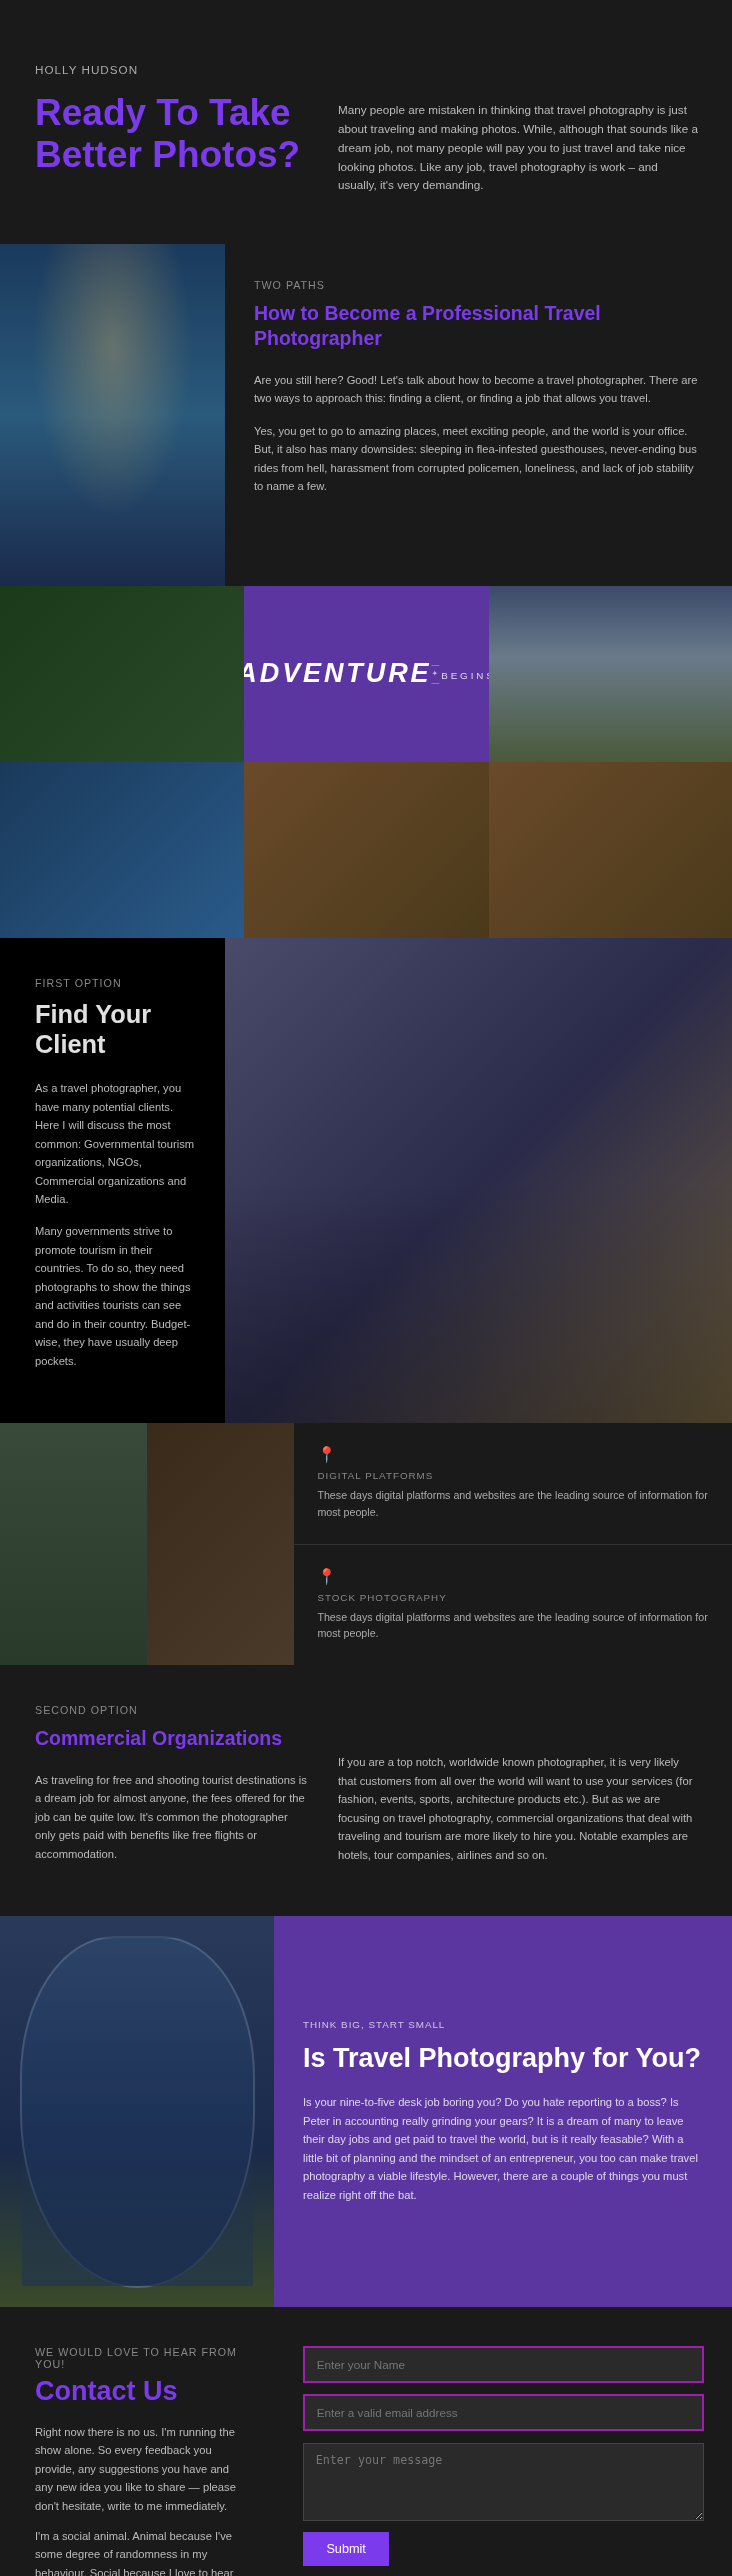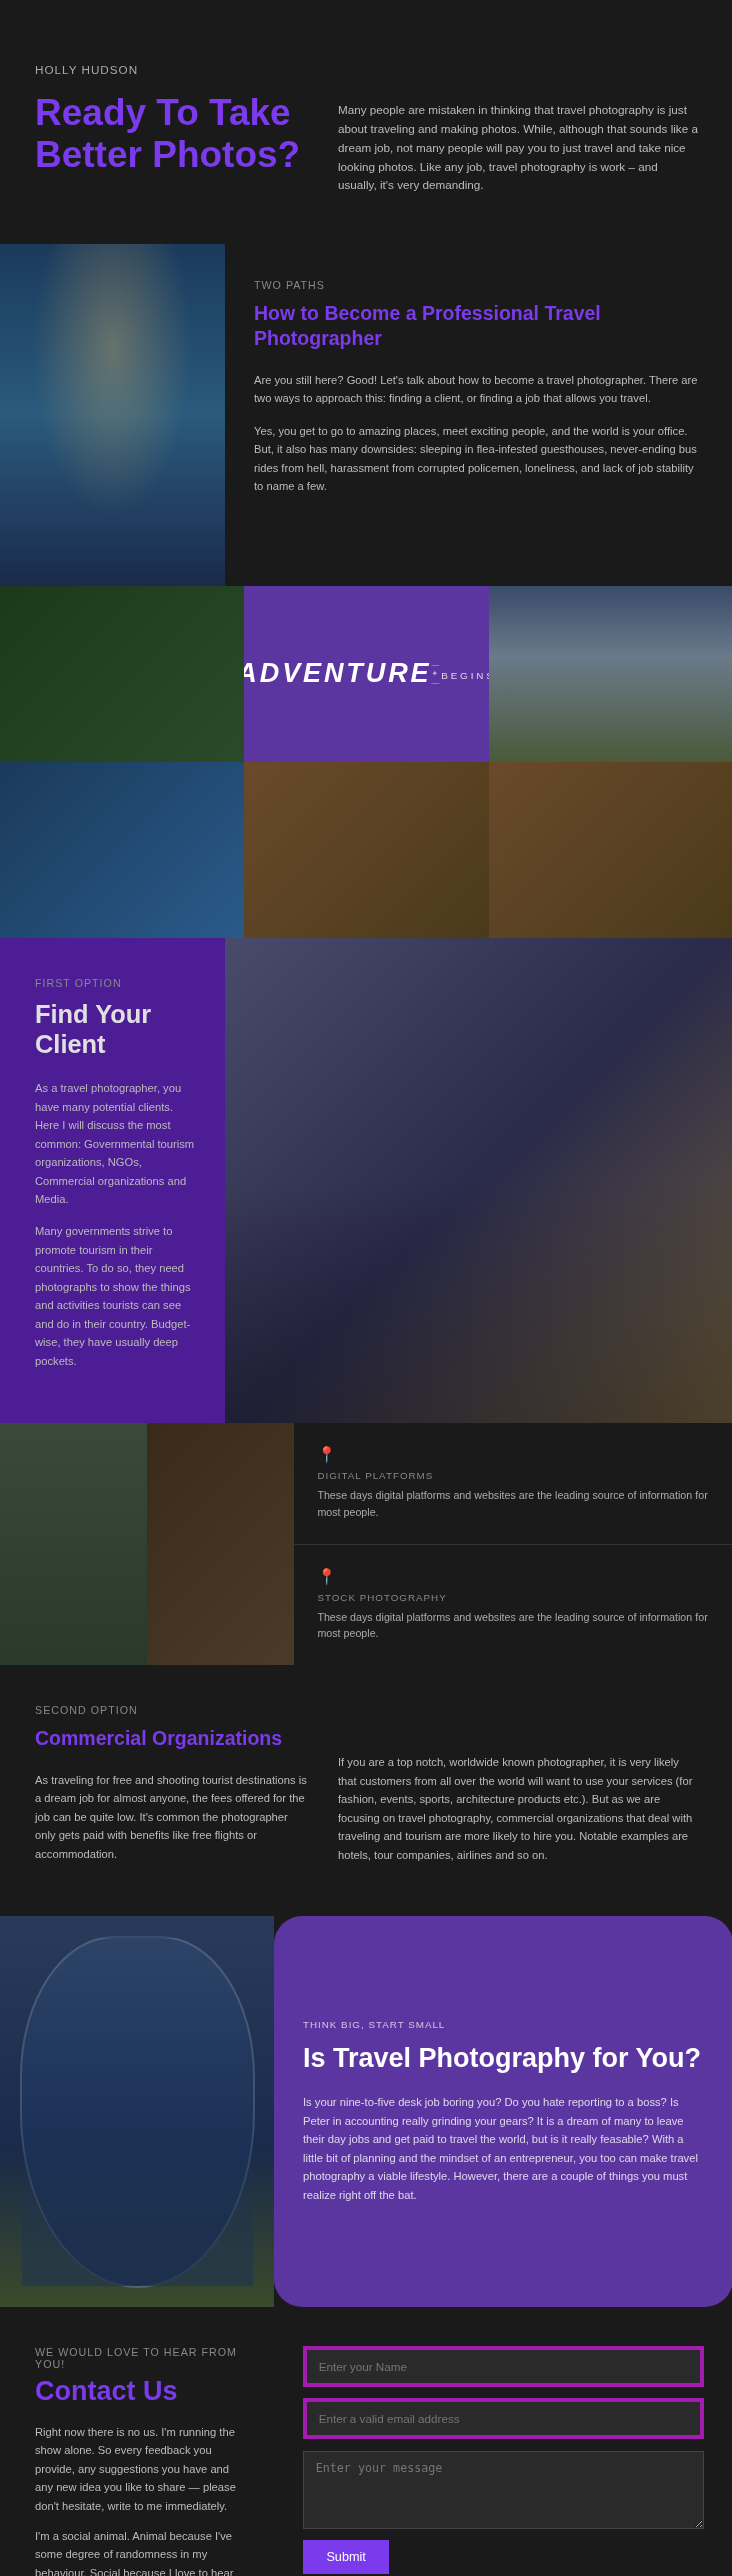--- a/index.html
+++ b/index.html
@@ -145,21 +145,21 @@
     .grid-img-5 {
       background: linear-gradient(135deg, #2a3a5a 0%, #1a2a4a 100%);
     }
     .grid-img-6 {
       background: linear-gradient(135deg, #3a3a4a 0%, #2a2a3a 100%);
     }
 
     
     .section-first-option {
       display: flex;
-      background: #4c1d95;
+      background: #000000;
     }
     .first-option-text {
       flex: 0 0 225px;
       padding: 39px 29px 39px 35px;
     }
     .first-option-image {
       flex: 1;
       background: linear-gradient(135deg, #6a4a8a 0%, #4a2a6a 50%, #5a3a7a 100%);
       position: relative;
       min-height: 274px;
@@ -251,21 +251,20 @@
       position: relative;
       overflow: hidden;
     }
     .travel-photo-right {
       flex: 1;
       background: #5b35a0;
       padding: 50px 29px;
       display: flex;
       flex-direction: column;
       justify-content: center;
-      border-radius: 28px;
     }
     .think-big-label {
       color: rgba(255,255,255,0.7);
       font-size: 9.8px;
       letter-spacing: 1px;
       text-transform: uppercase;
       margin-bottom: 11.7px;
     }
     .travel-photo-title {
       color: white;
@@ -332,21 +331,21 @@
     }
     .contact-body {
       font-size: 11.2px;
       color: #bbb;
       line-height: 1.65;
       margin-bottom: 11.7px;
     }
     .form-input {
       width: 100%;
       background: #2a2a2a;
-      border: 4px solid #a21caf;
+      border: 2px solid #a21caf;
       color: #ccc;
       padding: 9.8px 11.7px;
       font-size: 11.7px;
       outline: none;
     }
     .form-textarea {
       width: 100%;
       background: #2a2a2a;
       border: 1px solid #444;
       color: #ccc;

